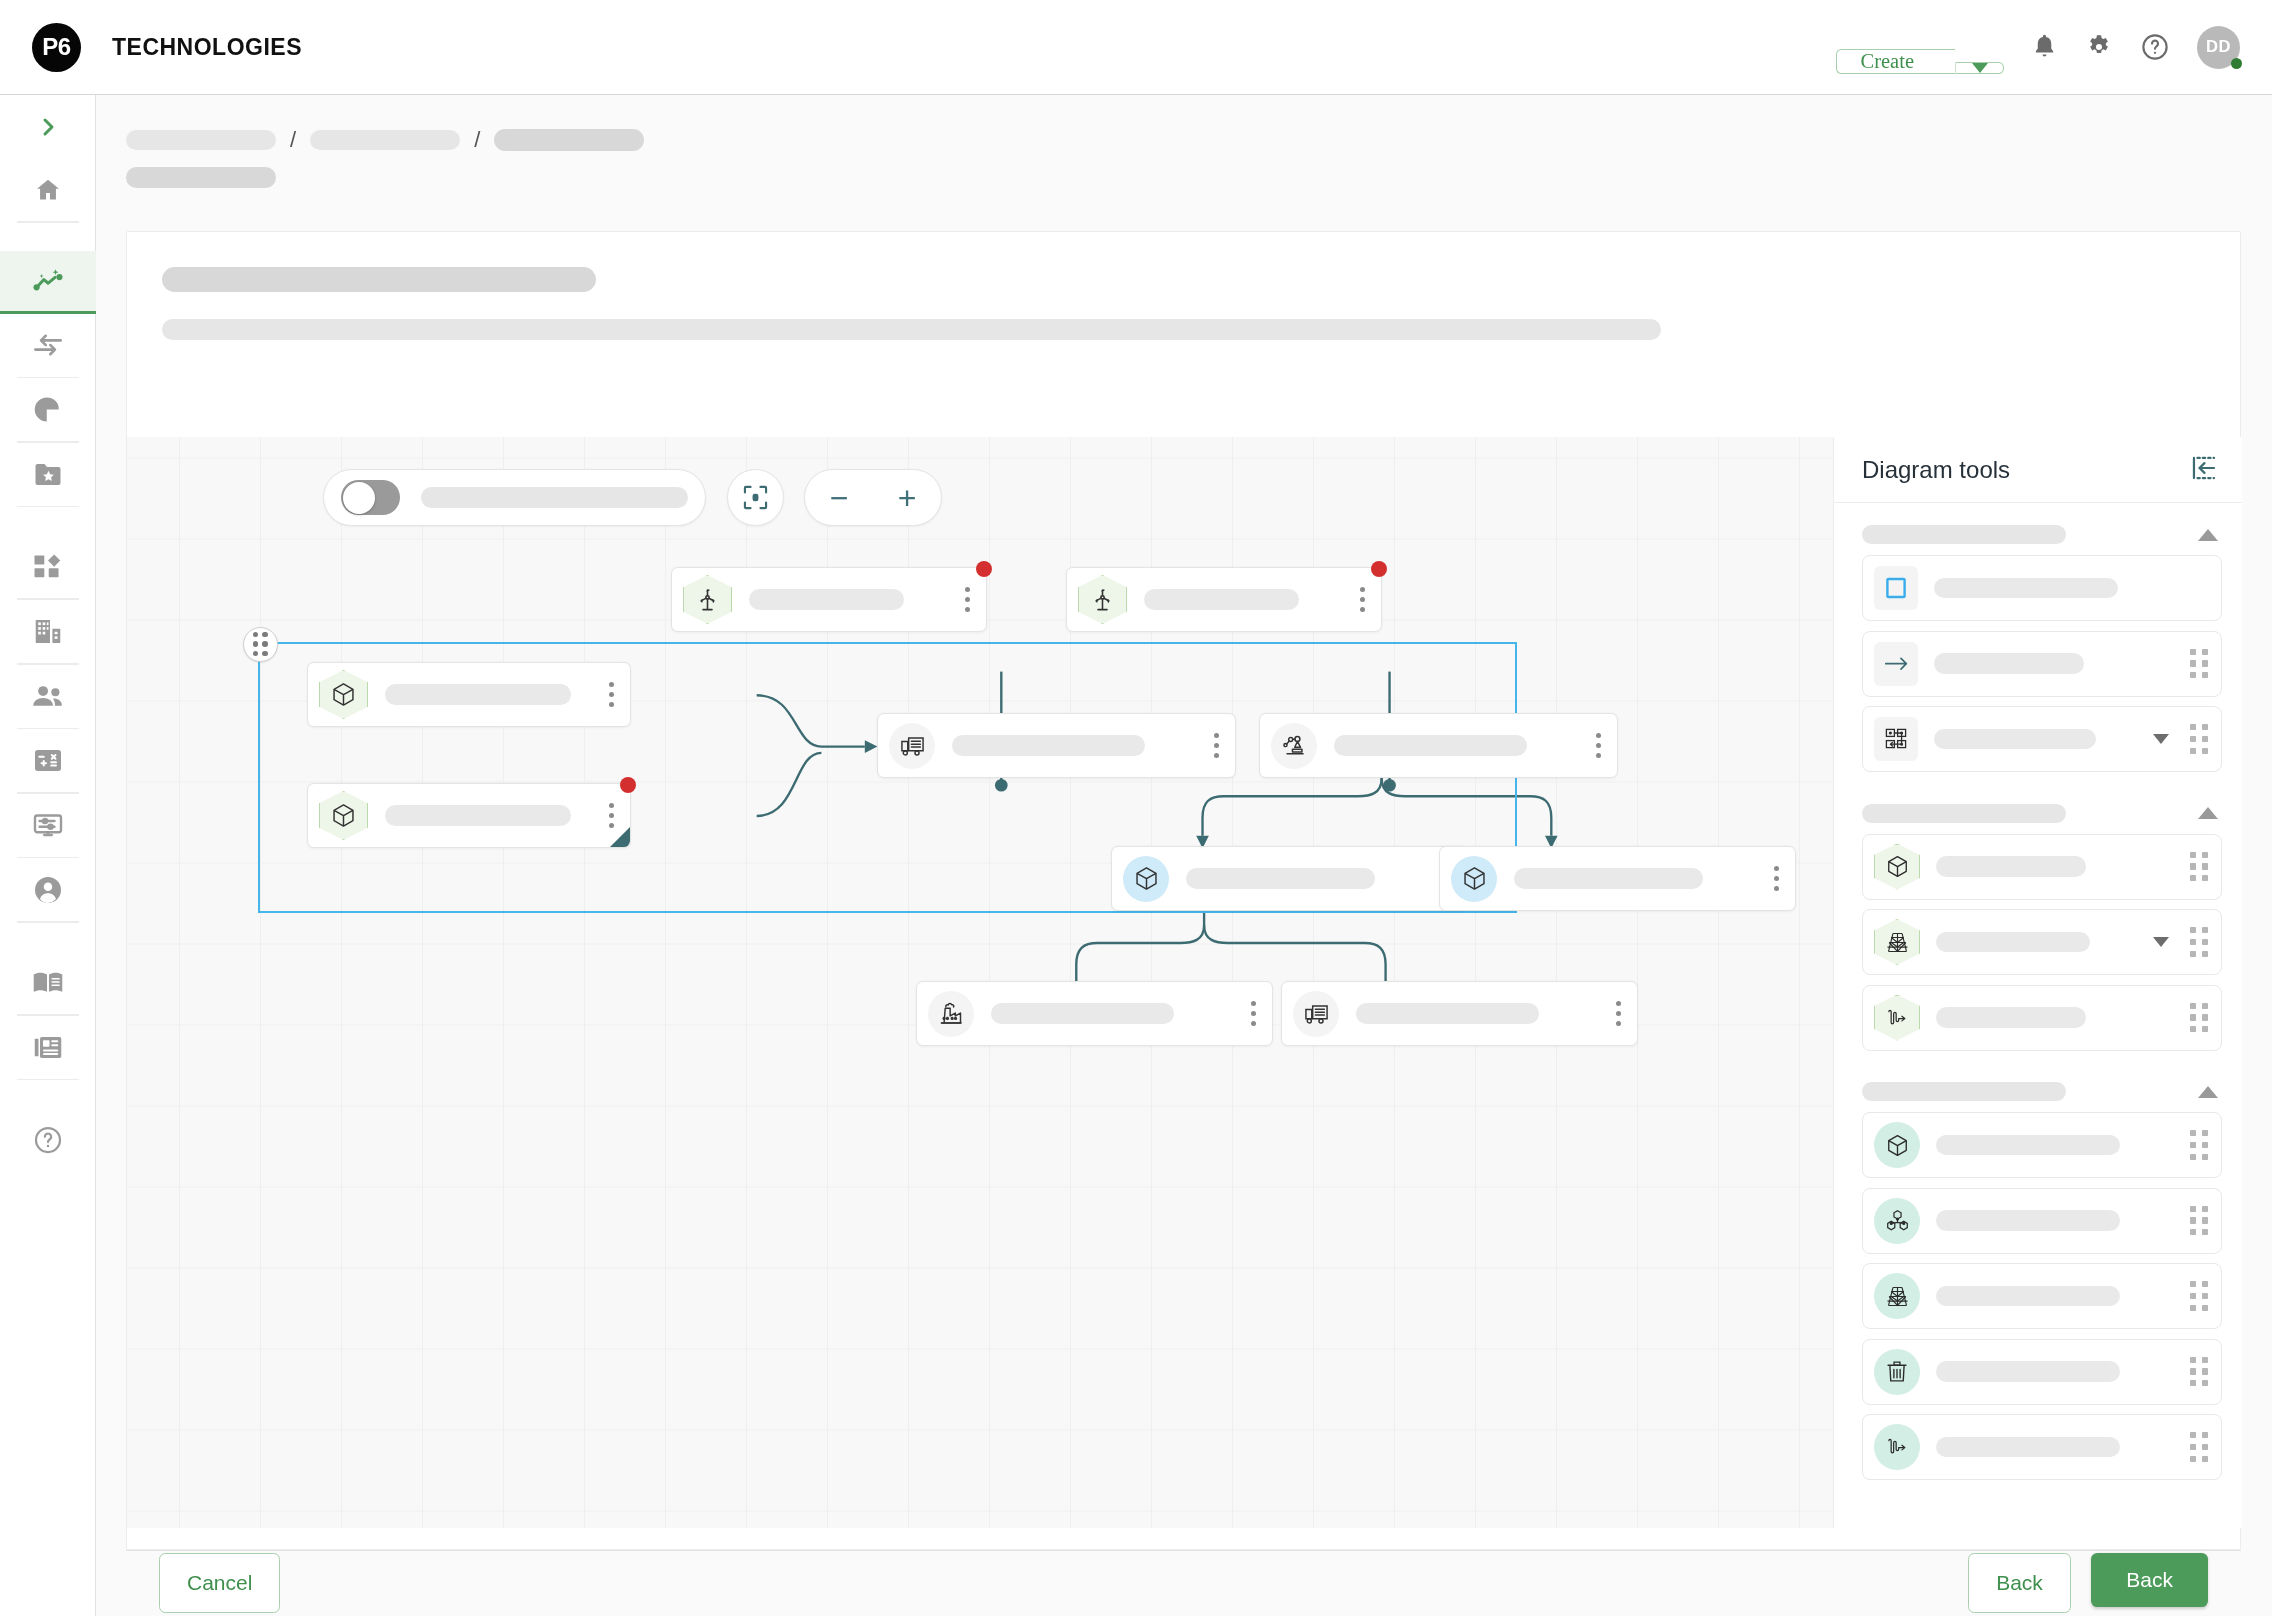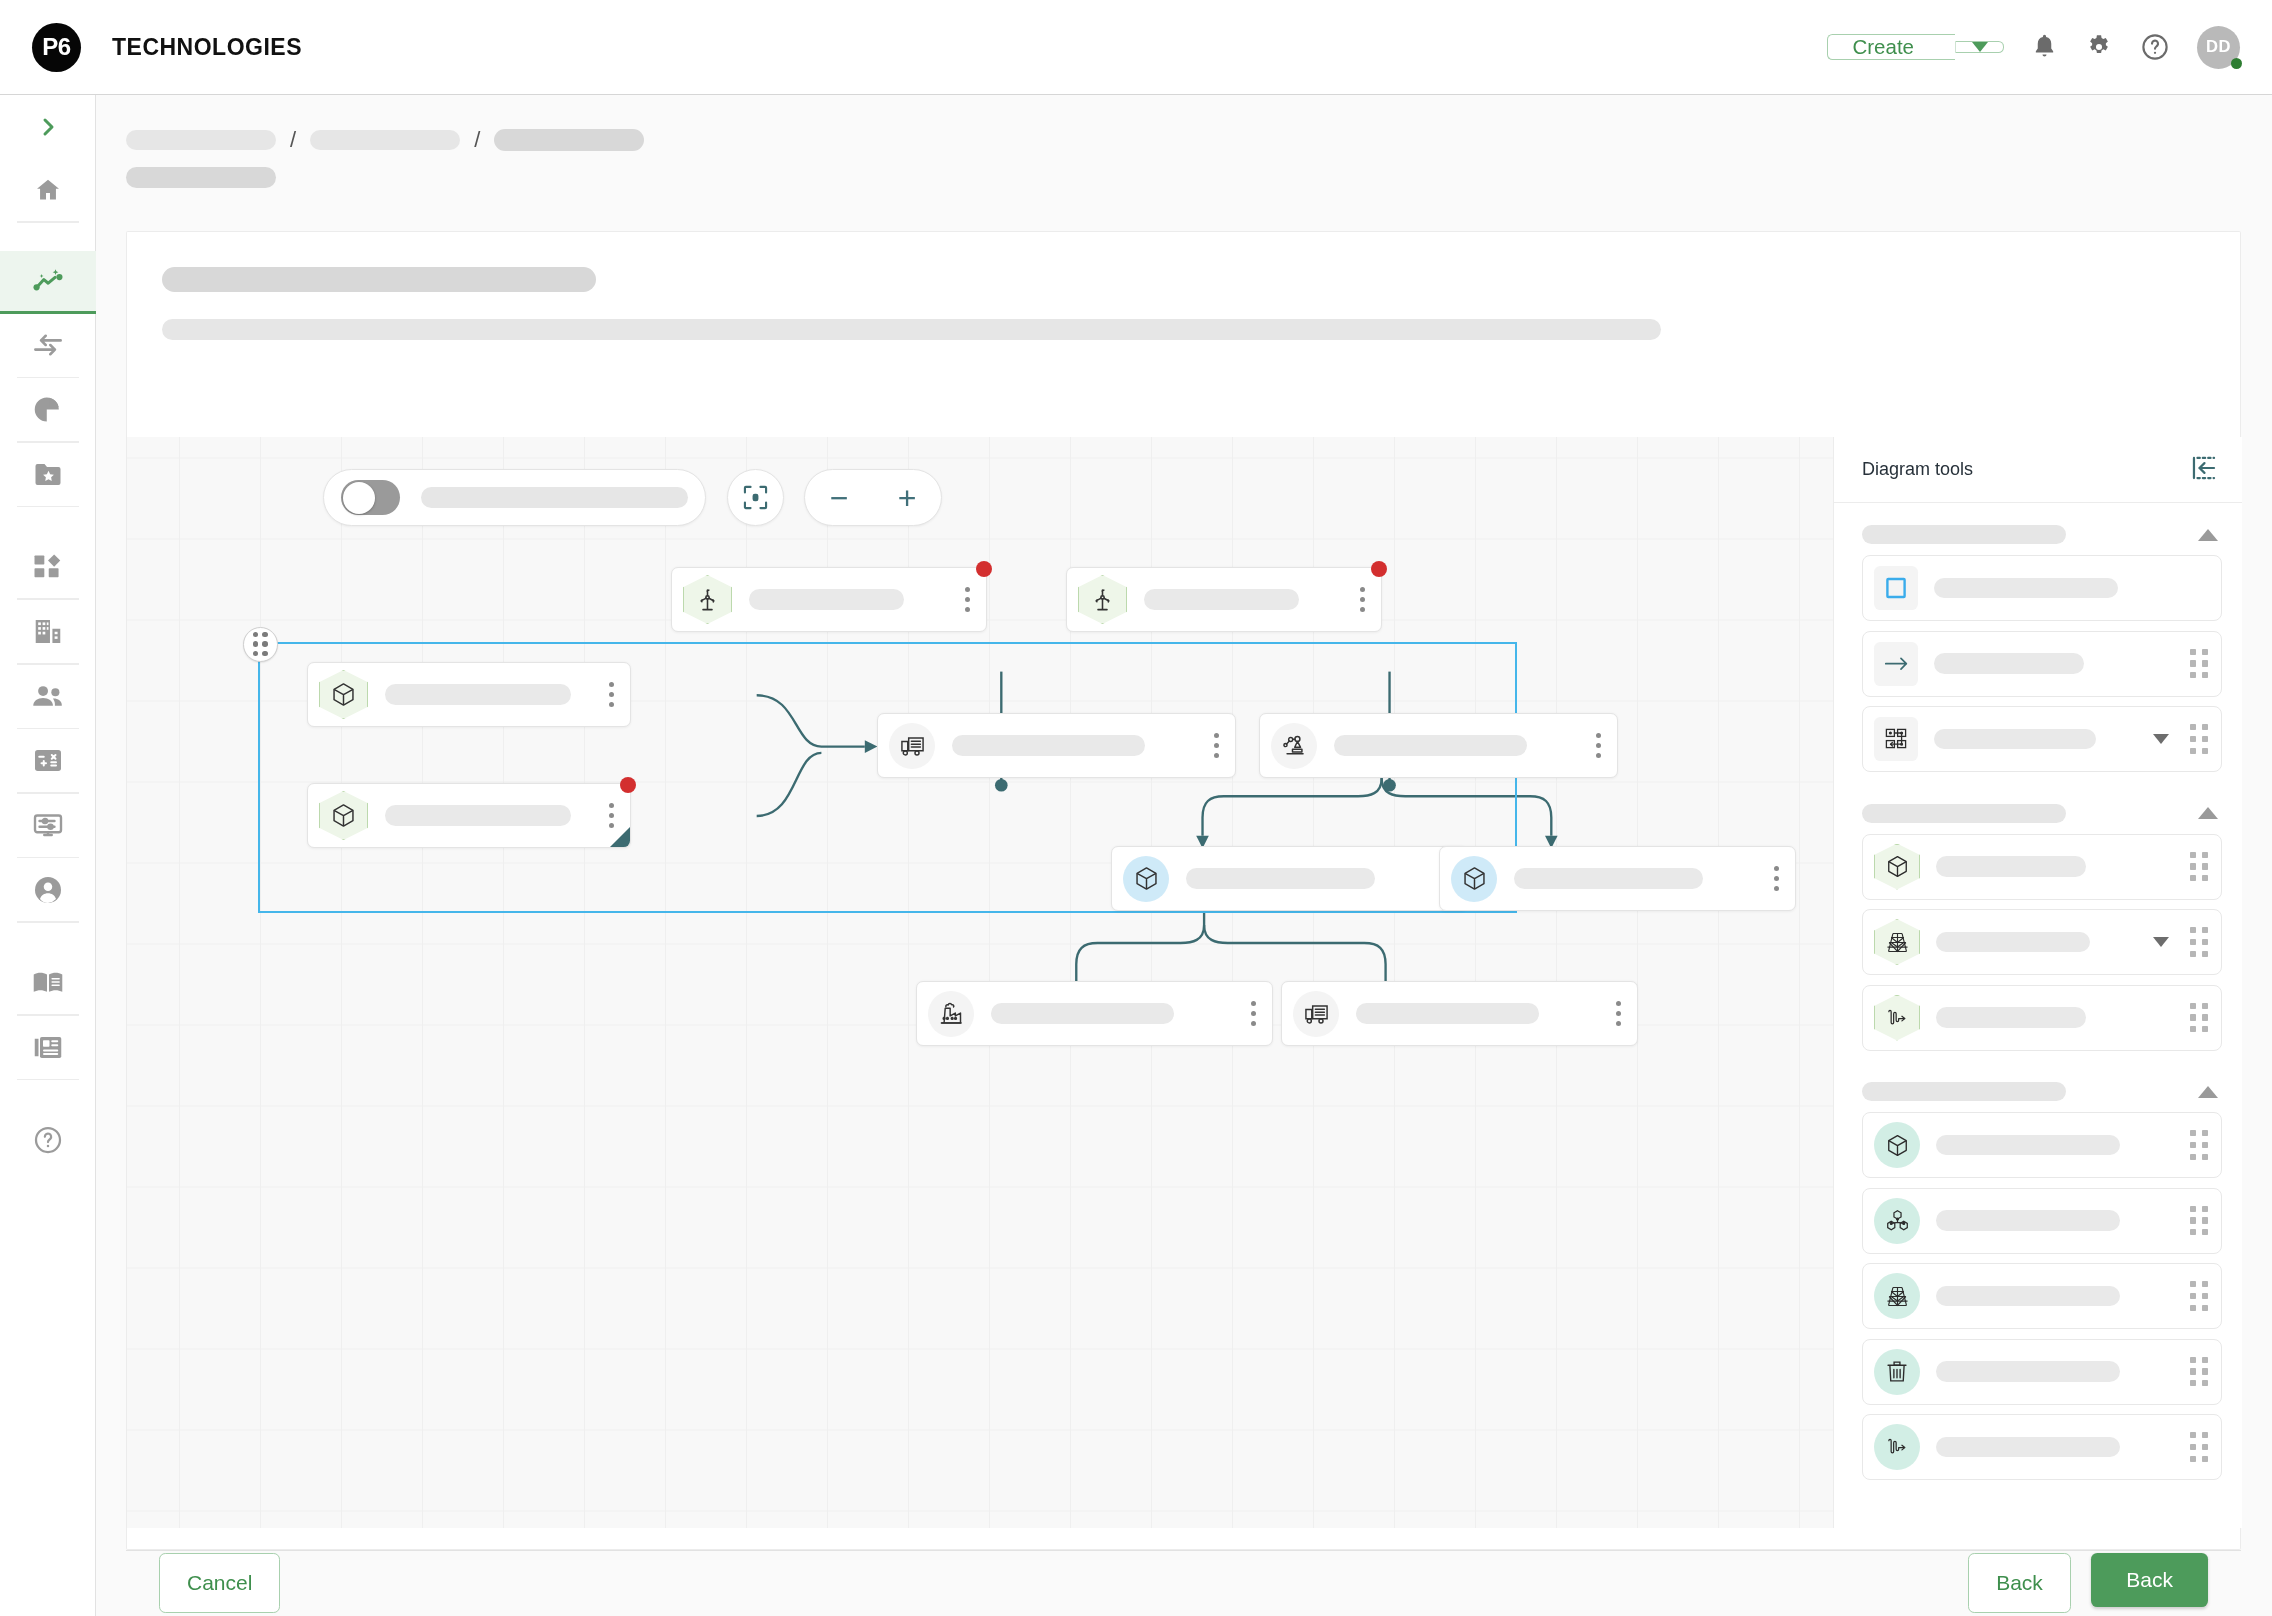--- a/index.html
+++ b/index.html
@@ -23,21 +23,21 @@
     background: #060606; color: #fff;
     display: flex; align-items: center; justify-content: center;
     font-size: 24px; font-weight: bold; letter-spacing: -0.4px;
   }
   .brand-name { font-size: 23px; font-weight: bold; color: #111; letter-spacing: 0.5px; }
 
   .top-actions {
     margin-left: auto; margin-right: 33px;
     display: flex; align-items: center; gap: 27px;
   }
-  .create-group { display: flex; align-items: center; height: 54px; }
+  .create-group { display: flex; align-items: flex-end; height: 54px; font-family: Liberation Serif, serif; }
   .create-btn {
     border: 1.6px solid #a8d0ae; border-right: none;
     border-radius: 5.5px 0 0 5.5px; background: #fff;
     color: #3f8f4d; font-size: 20.5px;
     padding: 0 41px 0 24px; display: flex; align-items: center;
     cursor: pointer;
   }
   .create-caret {
     border: 1.6px solid #a8d0ae; border-left: 0.8px solid #cfe3d2;
     border-radius: 0 5.5px 5.5px 0; background: #fff;
@@ -168,21 +168,21 @@
 
   
   .tools {
     position: absolute; left: 1706px; top: 205px;
     width: 409px; height: 1091px; background: #fff; border-left: 0.8px solid #ececec;
   }
   .tools-head {
     height: 66px; display: flex; align-items: center; justify-content: space-between;
     padding: 0 24px 0 28px; border-bottom: 0.8px solid #ececec;
   }
-  .tools-title { font-size: 18px; color: #27313a; }
+  .tools-title { font-size: 24px; color: #27313a; }
   .group-label { display: flex; align-items: center; justify-content: space-between; padding: 22px 24px 11px 28px; }
   .group-label .sk { height: 19px; width: 204px; }
   .chev-up { width: 0; height: 0; border-left: 10.3px solid transparent; border-right: 10.3px solid transparent; border-bottom: 12px solid #9a9a9a; cursor: pointer; }
   .tool-row {
     margin: 0 20.5px 9.5px 28px; height: 66px;
     border: 0.8px solid #e8e8e8; border-radius: 8px;
     display: flex; align-items: center; padding: 0 12.6px 0 11px; cursor: pointer;
   }
   .tile { width: 44px; height: 44px; border-radius: 6.3px; background: #f4f4f4; display: flex; align-items: center; justify-content: center; flex: none; }
   .tool-label { height: 20.5px; border-radius: 11px; background: #e9e9e9; margin-left: 16px; }

